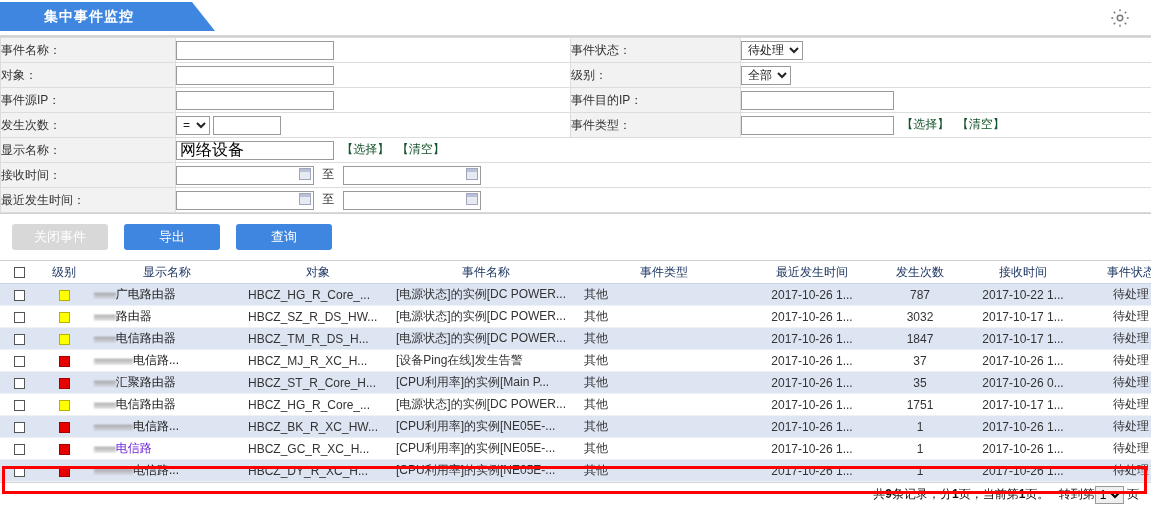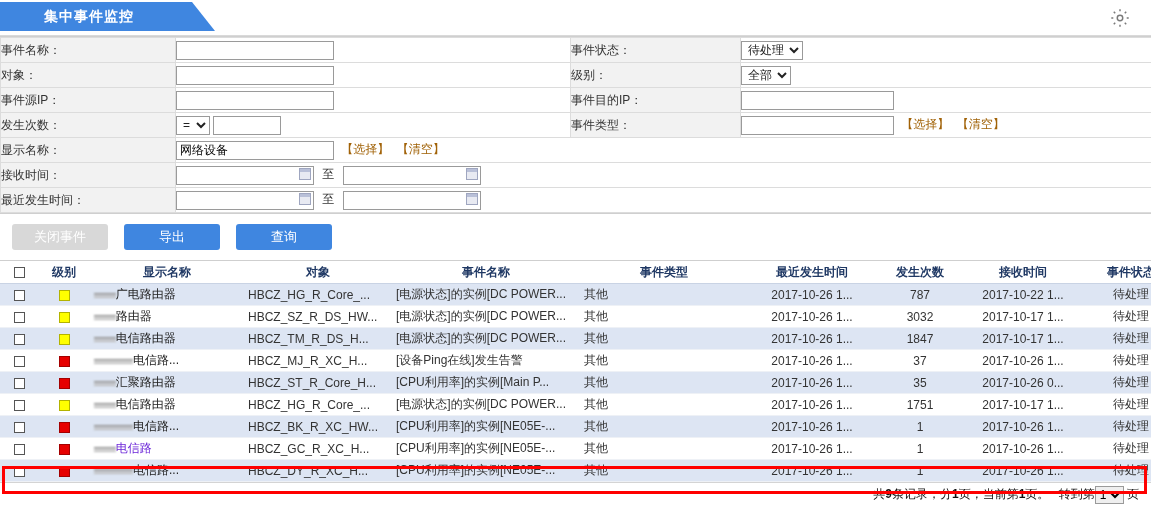--- a/index.html
+++ b/index.html
@@ -39,32 +39,32 @@
     border:1px solid #dcdcdc;
     height:24px;padding:0 0;
     font-size:12px;vertical-align:middle;
     white-space:nowrap;
   }
   td.lbl{background:#f2f2f2;color:#333;width:175px;padding-left:14px;}
   td.fld{background:#fff;}
   td.lbl2{background:#f2f2f2;color:#333;width:170px;padding-left:14px;}
   .inp{
     border:1px solid #9a9a9a;height:15px;background:#fff;
-    font-family:inherit;font-size:12px;padding:1px 3px;box-sizing:content-box;
+    font-family:inherit;font-size:16px;padding:1px 3px;box-sizing:content-box;
     vertical-align:middle;
   }
   .w150{width:150px;}
   .w145{width:145px;}
   .w60{width:60px;}
   .sel{
     border:1px solid #9a9a9a;background:#fff;height:19px;
     font-family:inherit;font-size:12px;vertical-align:middle;
     padding:0 2px;color:#222;
   }
-  .linklike{color:#a16207;cursor:pointer;margin-left:4px;}
+  .linklike{color:#14532d;cursor:pointer;margin-left:4px;}
   .dateinp{
     position:relative;display:inline-block;vertical-align:middle;
   }
   .dateinp .cal{
     position:absolute;right:3px;top:2px;width:12px;height:12px;
     background:#e8eaf2;border:1px solid #9fa6c0;
     box-sizing:border-box;cursor:pointer;
   }
   .dateinp .cal::before{
     content:"";position:absolute;left:0;top:0;right:0;height:3px;background:#b9c0d8;
@@ -77,21 +77,21 @@
     font-family:inherit;font-size:13px;
     height:26px;line-height:26px;min-width:96px;text-align:center;
     border:none;border-radius:3px;margin-right:16px;cursor:pointer;
     color:#fff;background:#3f86e0;padding:0 14px;
   }
   .btn.disabled{background:#d8d8d8;color:#ffffff;cursor:default;}
 
   
   table.grid{border-collapse:collapse;width:1151px;table-layout:fixed;font-size:12px;}
   table.grid th{
-    color:#1f3864;font-weight:bold;font-size:12px;
+    color:#1f3864;font-weight:normal;font-size:12px;
     height:22px;background:#fff;border-bottom:1px solid #c9d3e4;
     padding:0 4px;white-space:nowrap;text-align:center;
   }
   table.grid td{
     height:21px;padding:0 4px;white-space:nowrap;overflow:hidden;
     text-overflow:ellipsis;border-bottom:1px solid #eef1f6;
   }
   tr.odd td{background:#dde5f3;}
   tr.even td{background:#ffffff;}
   .c-chk{width:30px;text-align:center;}

